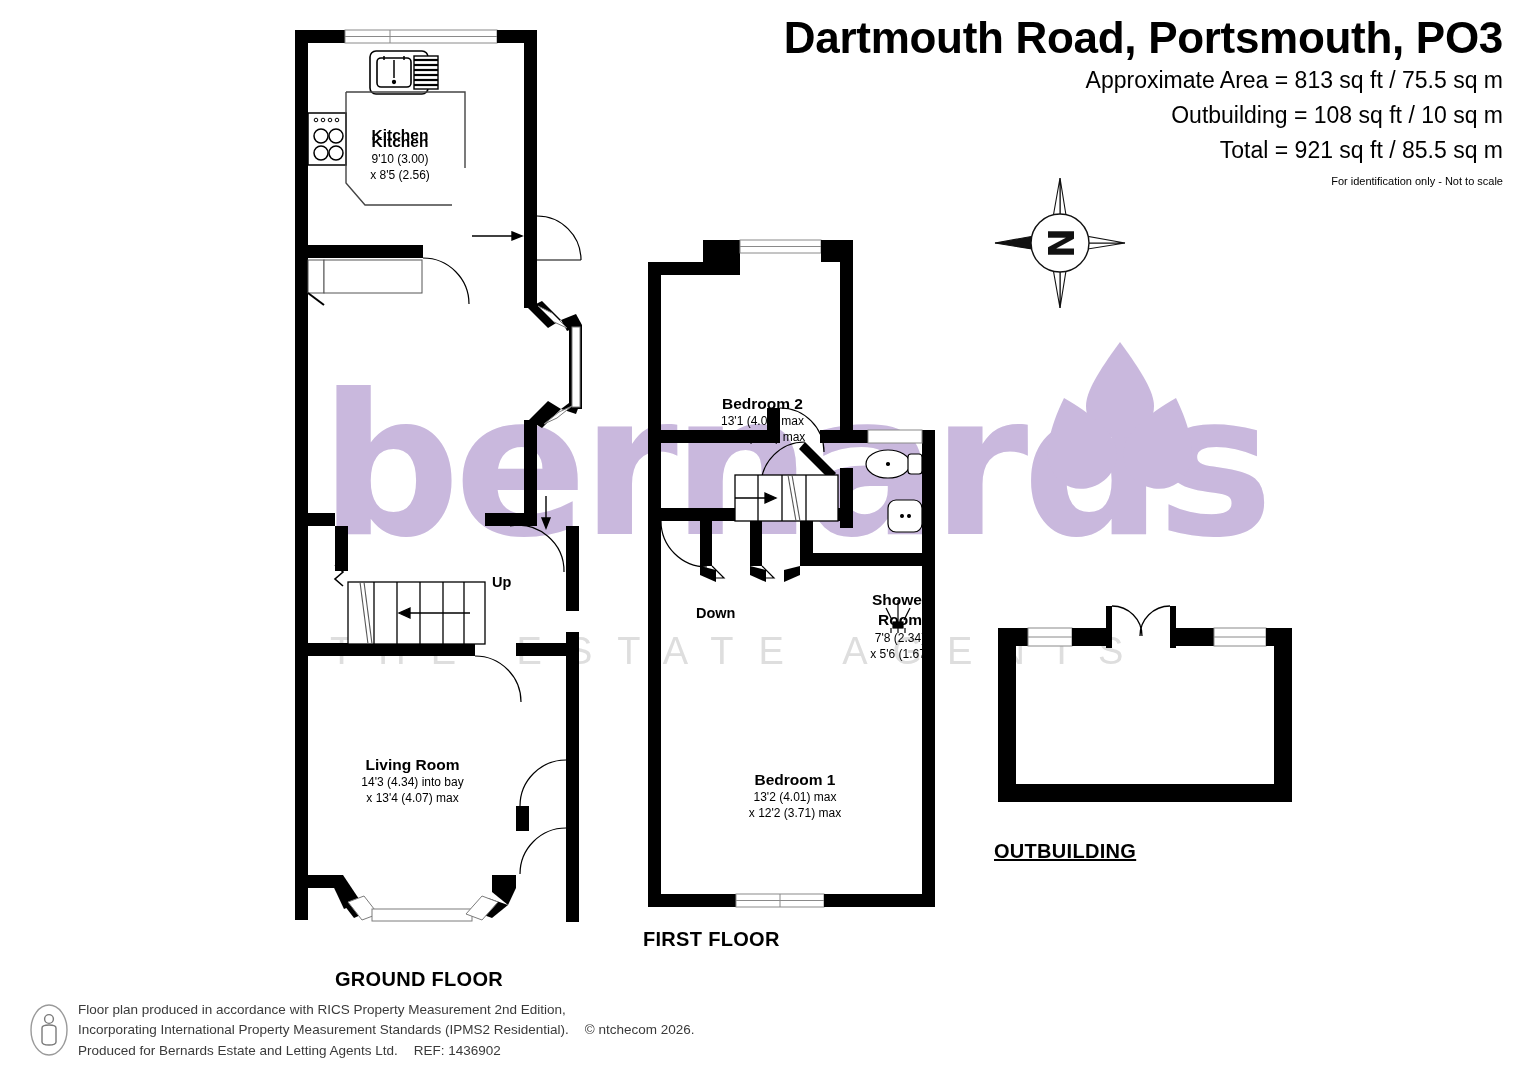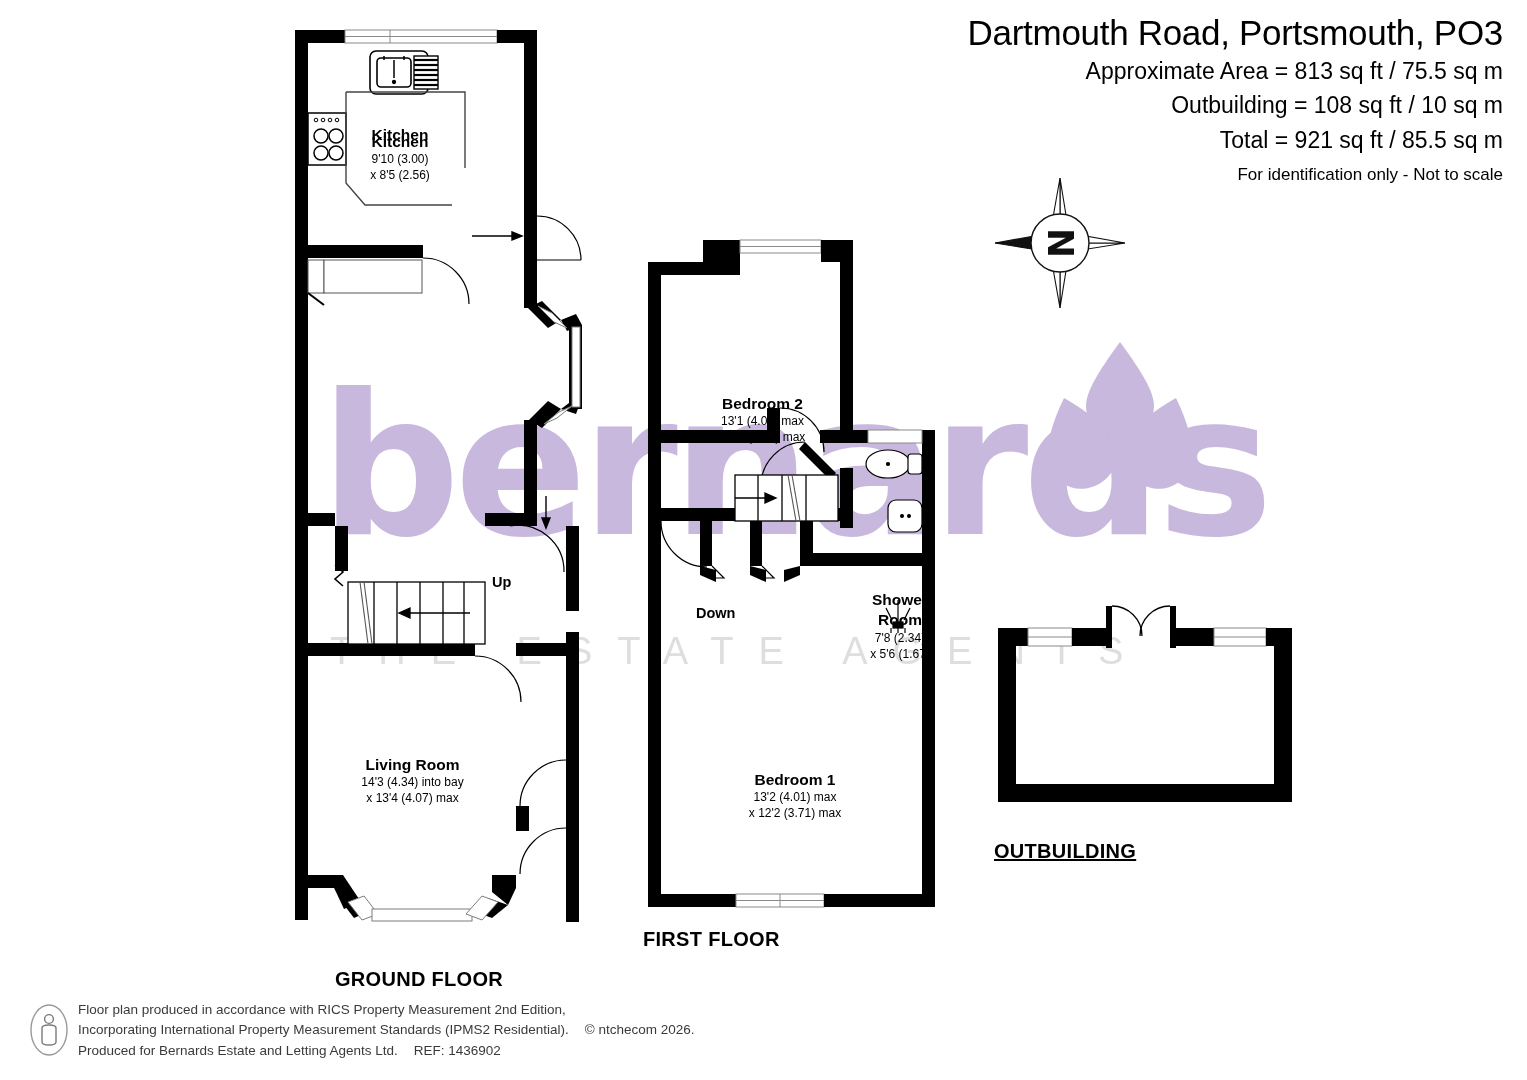--- a/index.html
+++ b/index.html
@@ -21,33 +21,33 @@
 
   
   #header {
     position: absolute;
     top: 14px;
     right: 24px;
     width: 720px;
     text-align: right;
   }
   #title {
-    font-size: 35px;
-    font-weight: normal;
+    font-size: 44px;
+    font-weight: bold;
     letter-spacing: -0.3px;
     line-height: 1.1;
     white-space: nowrap;
   }
   .area-line {
     font-size: 23px;
     line-height: 1.42;
     margin-top: 2px;
   }
   #disclaimer {
-    font-size: 17px;
+    font-size: 11px;
     margin-top: 9px;
   }
 
   
   #compass {
     position: absolute;
     left: 985px;
     top: 168px;
     width: 150px;
     height: 150px;

